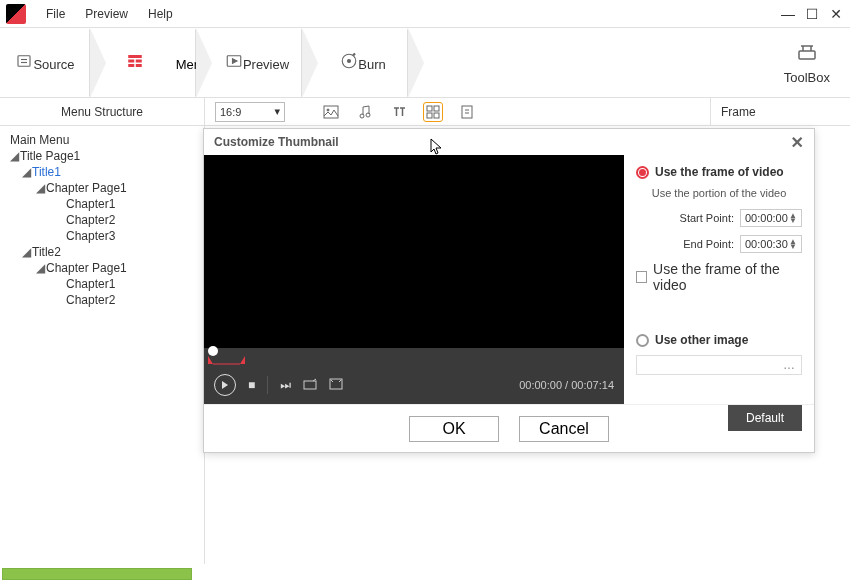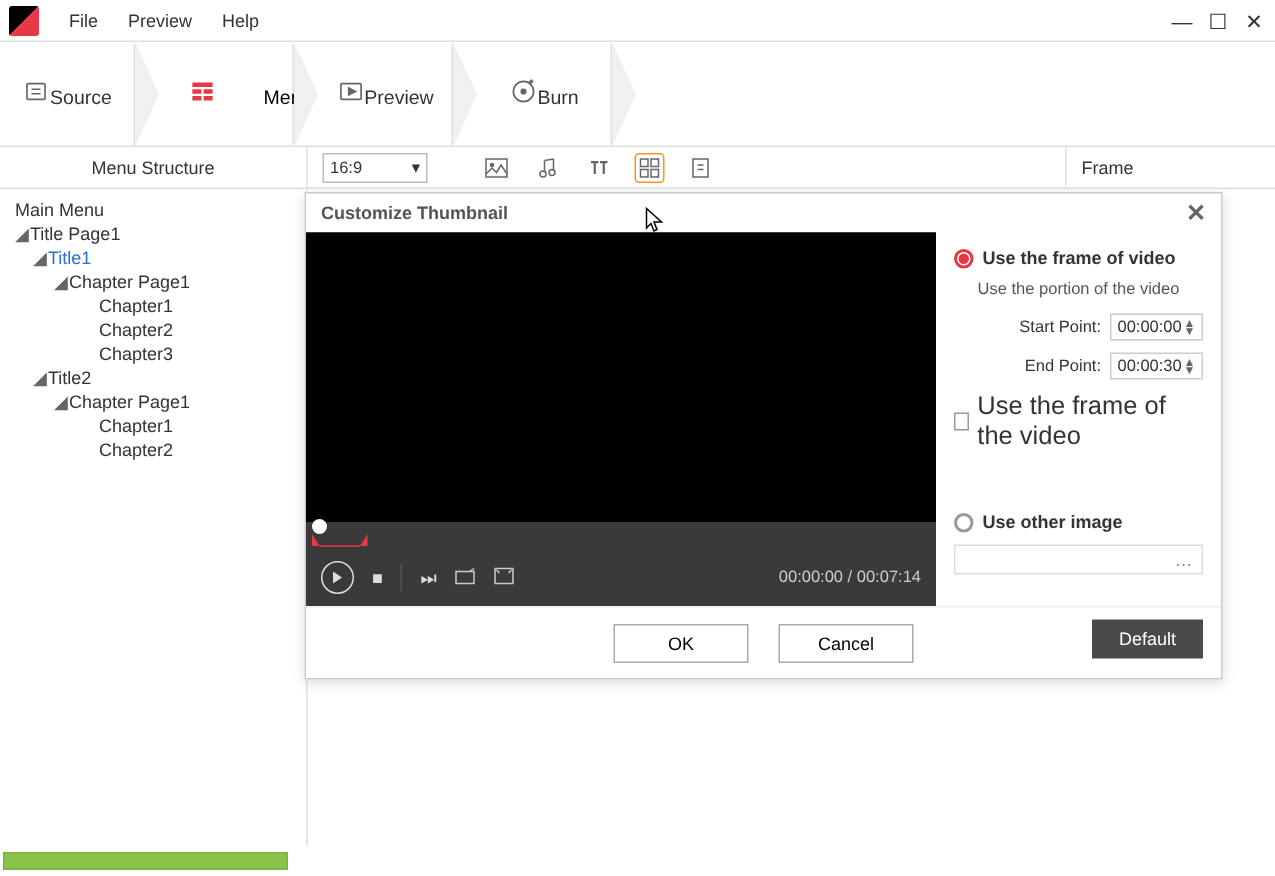--- a/index.html
+++ b/index.html
@@ -69,28 +69,28 @@
 .radio-row { display: flex; align-items: center; gap: 6px; margin-bottom: 8px; }
 .radio-circle { width: 13px; height: 13px; border: 2px solid #999; border-radius: 50%; display: flex; align-items: center; justify-content: center; }
 .radio-circle.checked { border-color: #e63946; }
 .radio-circle.checked::after { content: ""; width: 7px; height: 7px; background: #e63946; border-radius: 50%; }
 .radio-label { font-weight: bold; }
 .path-box { border: 1px solid #ccc; padding: 3px 6px; font-size: 11px; margin-bottom: 8px; white-space: nowrap; overflow: hidden; }
 .portion-text { text-align: center; font-size: 11px; color: #555; margin: 6px 0 10px; }
 .time-row { display: flex; align-items: center; justify-content: flex-end; gap: 6px; margin-bottom: 8px; font-size: 11px; }
 .time-input { border: 1px solid #ccc; width: 62px; padding: 2px 4px; font-size: 11px; display: flex; justify-content: space-between; align-items: center; }
 .spinner { font-size: 8px; line-height: 5px; color: #666; }
-.check-row { display: flex; align-items: center; gap: 6px; font-size: 17px; margin-top: 4px; justify-content: flex-end; }
+.check-row { display: flex; align-items: center; gap: 6px; font-size: 14px; margin-top: 4px; justify-content: flex-end; }
 .checkbox { width: 12px; height: 12px; border: 1px solid #999; }
 .other-image-box { border: 1px solid #ddd; height: 20px; margin-top: 6px; position: relative; }
 .other-image-box::after { content: "…"; position: absolute; right: 6px; top: 2px; color: #888; }
 .default-btn { background: #4a4a4a; color: #fff; border: none; padding: 6px 18px; font-size: 12px; float: right; margin-top: 30px; cursor: pointer; }
 
 .dialog-footer { height: 48px; display: flex; align-items: center; justify-content: center; gap: 20px; border-top: 1px solid #eee; }
-.dlg-btn { width: 90px; height: 26px; border: 1px solid #aaa; background: #fff; cursor: pointer; font-size: 12px; text-align: center; }
+.dlg-btn { width: 90px; height: 26px; border: 1px solid #aaa; background: #fff; cursor: pointer; font-size: 16px; text-align: center; }
 
 
 .cursor-arrow { position: absolute; left: 430px; top: 138px; font-size: 14px; color: #000; z-index: 100; pointer-events: none; }
 
 
 .svgicon { width: 18px; height: 18px; }
 </style>
 </head>
 <body>
 
@@ -145,20 +145,31 @@
     <div class="step-icon">
       <svg class="svgicon" viewBox="0 0 24 24" fill="none" stroke="#666" stroke-width="1.5">
           <circle cx="12" cy="12" r="9"></circle>
           <circle cx="12" cy="12" r="2" fill="#666"></circle>
           <path d="M17 4l2-2 1 1-2 2" stroke="#666"></path>
         </svg>
     </div>
     <div class="step-label">Burn</div>
   </div>
   <div class="step-arrow"></div>
+  <div class="toolbox">
+    <div class="toolbox-icon">
+      <svg width="24" height="20" viewBox="0 0 24 20" fill="none" stroke="#666" stroke-width="1.5">
+          <rect x="4" y="10" width="16" height="8" rx="1"></rect>
+          <line x1="8" y1="10" x2="8" y2="5"></line>
+          <line x1="16" y1="10" x2="16" y2="5"></line>
+          <line x1="6" y1="5" x2="18" y2="5"></line>
+        </svg>
+    </div>
+    <div class="step-label">ToolBox</div>
+  </div>
 </div>
 
 <div class="subbar">
   <div class="subbar-left">Menu Structure</div>
   <div class="aspect-select">
     <span>16:9</span>
     <span>▾</span>
   </div>
   <div class="tool-icons">
     <div class="ticon">

